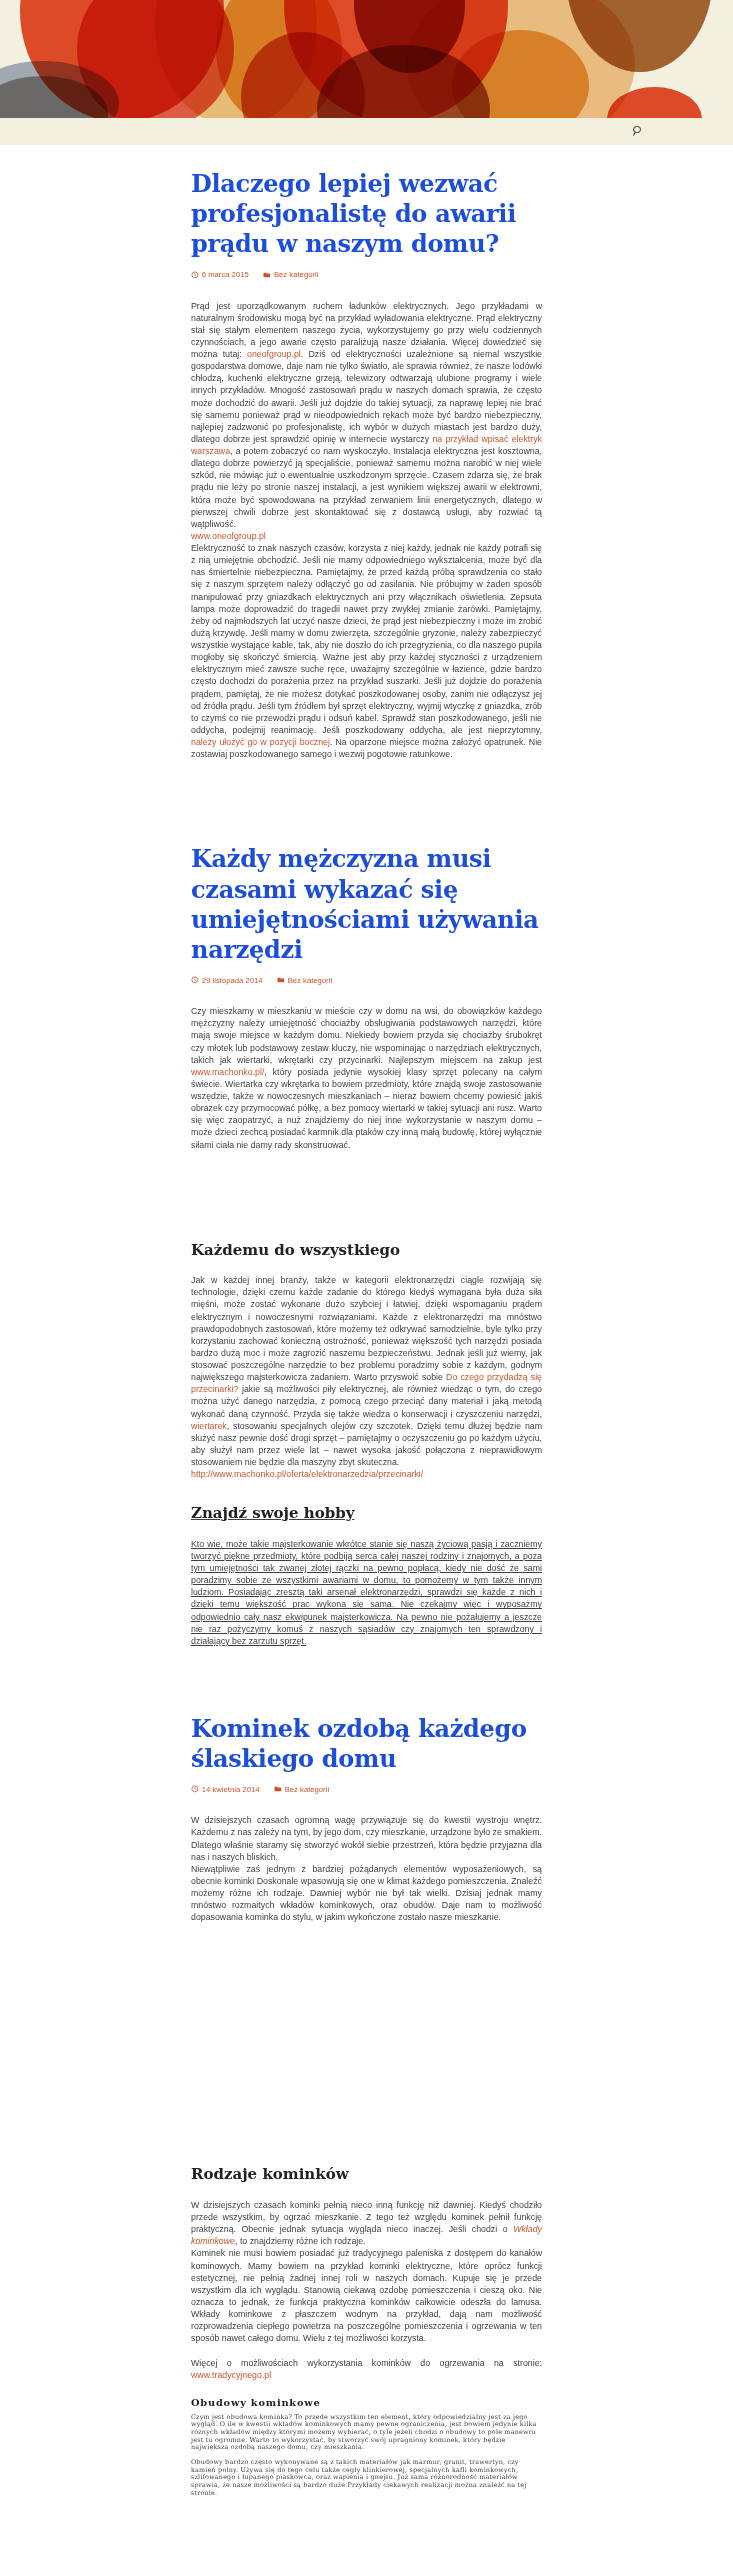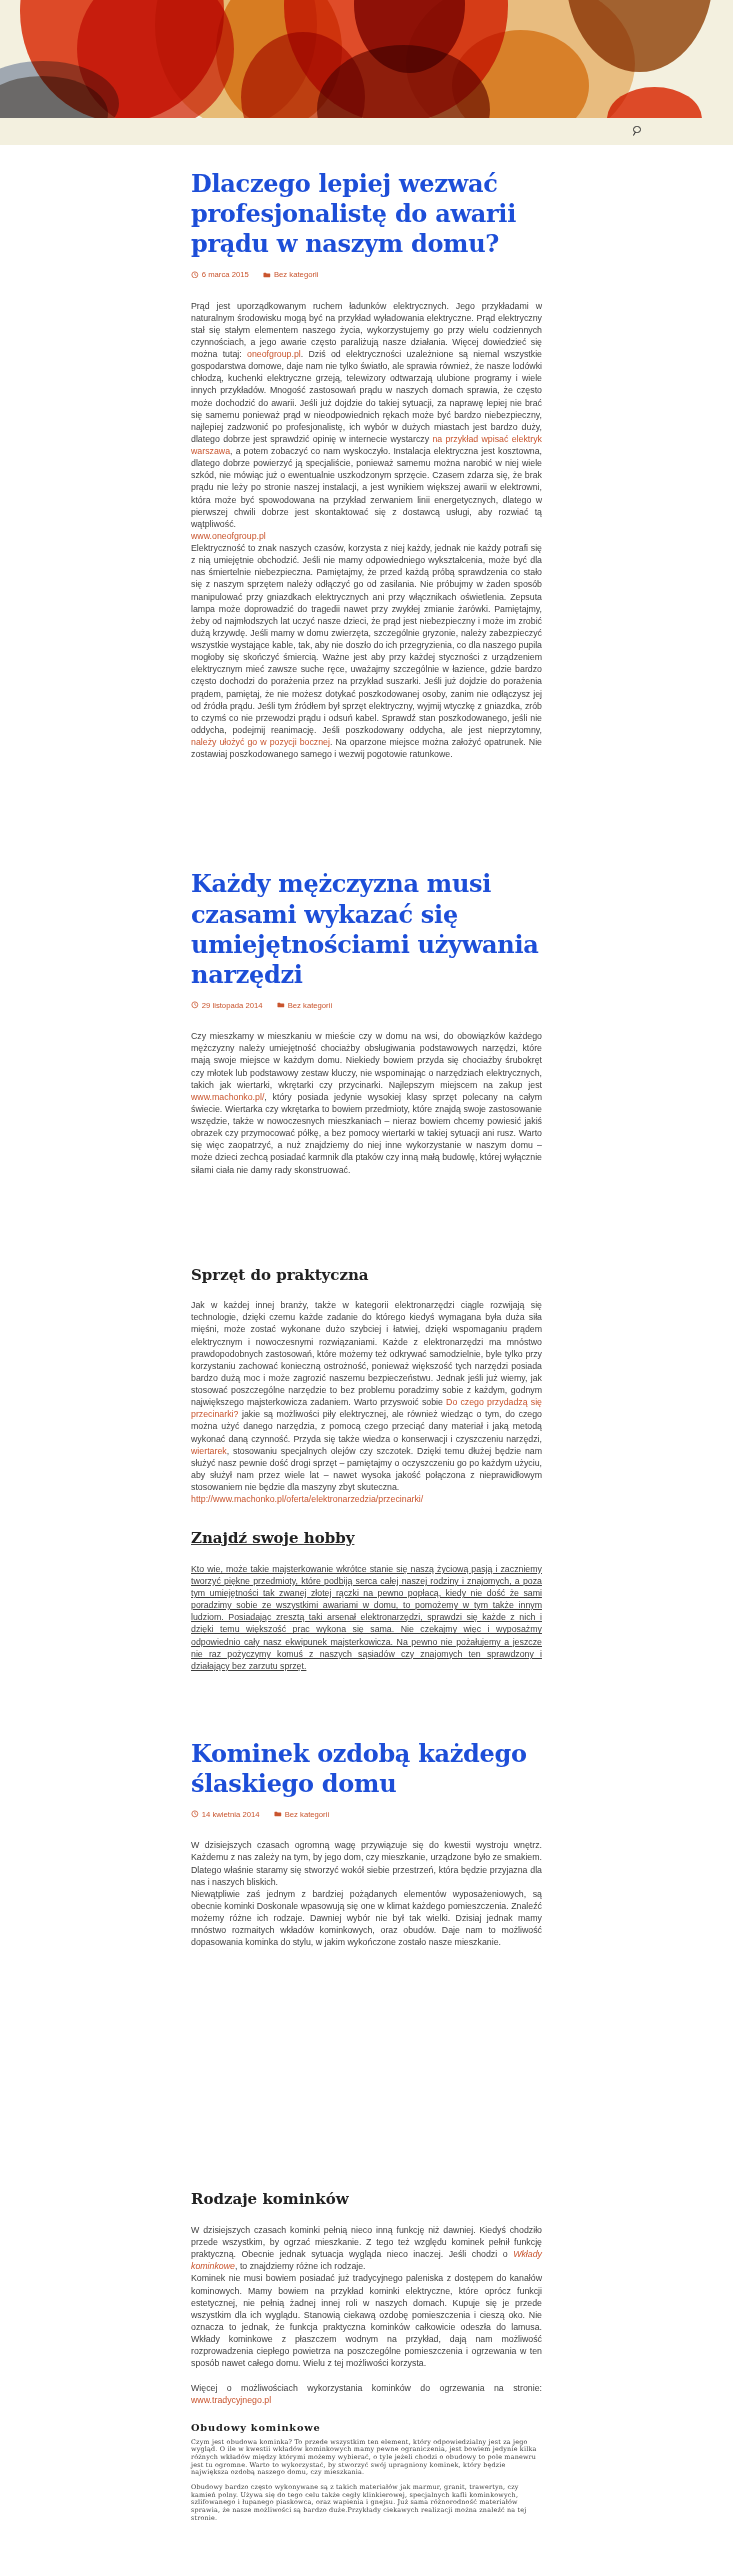--- a/index.html
+++ b/index.html
@@ -24,21 +24,21 @@
   
   .toolbar{position:relative;height:27px;background:#f3f0df;}
   .search-link{position:absolute;right:91px;top:6.7px;display:block;padding:1.5px;}
   .mag{display:block;width:5.2px;height:5.2px;border:0.8px solid #2f2f2f;border-radius:50%;position:relative;}
   .mag::after{content:"";position:absolute;left:0.5px;top:4.6px;width:0.8px;height:3.6px;
     background:#2f2f2f;transform:rotate(32deg);transform-origin:top center;}
   
   .page{width:351px;margin:0 auto;}
   .post{display:block;}
   .post-1{padding-top:24px;}
-  .post-2{margin-top:109px;}
+  .post-2{margin-top:84px;}
   .post-3{margin-top:67px;}
   .post-title{font-family:"DejaVu Serif",serif;font-weight:700;font-size:24px;
     line-height:1.26;letter-spacing:-0.3px;color:#1d4ed8;margin:0;}
   .meta{margin-top:10.3px;font-size:7.7px;color:#c9552e;display:flex;gap:14.4px;align-items:center;}
   .meta-item{display:flex;align-items:center;gap:3.1px;}
   .meta .icon{width:7.7px;height:7.7px;color:#c9552e;flex:0 0 auto;}
   .meta-link{color:#c9552e;text-decoration:none;}
   .sec{display:block;}
   .post .sec-0{margin-top:20.6px;}
   .post-2 .sec-1{margin-top:90px;}
@@ -122,21 +122,21 @@
           <svg class="icon" viewBox="0 0 16 16">
             <path d="M1 4.4c0-.5.4-.9.9-.9h4.2l1.4 1.6h6.6c.5 0 .9.4.9.9v6.1c0 .5-.4.9-.9.9H1.9c-.5 0-.9-.4-.9-.9z" fill="currentColor"></path>
           </svg>
           <a href="#" class="meta-link">Bez kategorii</a>
         </span>
       </div>
       <section class="sec sec-0">
         <p class="body-p">Czy mieszkamy w mieszkaniu w mieście czy w domu na wsi, do obowiązków każdego mężczyzny należy umiejętność chociażby obsługiwania podstawowych narzędzi, które mają swoje miejsce w każdym domu. Niekiedy bowiem przyda się chociażby śrubokręt czy młotek lub podstawowy zestaw kluczy, nie wspominając o narzędziach elektrycznych, takich jak wiertarki, wkrętarki czy przycinarki. Najlepszym miejscem na zakup jest <a href="#" class="lnk">www.machonko.pl/</a>, który posiada jedynie wysokiej klasy sprzęt polecany na całym świecie. Wiertarka czy wkrętarka to bowiem przedmioty, które znajdą swoje zastosowanie wszędzie, także w nowoczesnych mieszkaniach – nieraz bowiem chcemy powiesić jakiś obrazek czy przymocować półkę, a bez pomocy wiertarki w takiej sytuacji ani rusz. Warto się więc zaopatrzyć, a nuż znajdziemy do niej inne wykorzystanie w naszym domu – może dzieci zechcą posiadać karmnik dla ptaków czy inną małą budowlę, której wyłącznie siłami ciała nie damy rady skonstruować.</p>
       </section>
       <section class="sec sec-1">
-        <h2 class="section-heading">Sprzęt do praktyczna</h2>
+        <h2 class="section-heading">Każdemu do wszystkiego</h2>
         <p class="body-p">Jak w każdej innej branży, także w kategorii elektronarzędzi ciągle rozwijają się technologie, dzięki czemu każde zadanie do którego kiedyś wymagana była duża siła mięśni, może zostać wykonane dużo szybciej i łatwiej, dzięki wspomaganiu prądem elektrycznym i nowoczesnymi rozwiązaniami. Każde z elektronarzędzi ma mnóstwo prawdopodobnych zastosowań, które możemy też odkrywać samodzielnie, byle tylko przy korzystaniu zachować konieczną ostrożność, ponieważ większość tych narzędzi posiada bardzo dużą moc i może zagrozić naszemu bezpieczeństwu. Jednak jeśli już wiemy, jak stosować poszczególne narzędzie to bez problemu poradzimy sobie z każdym, godnym największego majsterkowicza zadaniem. Warto przyswoić sobie <a href="#" class="lnk">Do czego przydadzą się przecinarki?</a> jakie są możliwości piły elektrycznej, ale również wiedząc o tym, do czego można użyć danego narzędzia, z pomocą czego przeciąć dany materiał i jaką metodą wykonać daną czynność. Przyda się także wiedza o konserwacji i czyszczeniu narzędzi, <a href="#" class="lnk">wiertarek</a>, stosowaniu specjalnych olejów czy szczotek. Dzięki temu dłużej będzie nam służyć nasz pewnie dość drogi sprzęt – pamiętajmy o oczyszczeniu go po każdym użyciu, aby służył nam przez wiele lat – nawet wysoka jakość połączona z nieprawidłowym stosowaniem nie będzie dla maszyny zbyt skuteczna.</p>
         <p class="body-p"><a href="#" class="lnk">http://www.machonko.pl/oferta/elektronarzedzia/przecinarki/</a></p>
       </section>
       <section class="sec sec-2">
         <h2 class="section-heading">Znajdź swoje hobby</h2>
         <p class="body-p">Kto wie, może takie majsterkowanie wkrótce stanie się naszą życiową pasją i zaczniemy tworzyć piękne przedmioty, które podbiją serca całej naszej rodziny i znajomych, a poza tym umiejętności tak zwanej złotej rączki na pewno popłacą, kiedy nie dość że sami poradzimy sobie ze wszystkimi awariami w domu, to pomożemy w tym także innym ludziom. Posiadając zresztą taki arsenał elektronarzędzi, sprawdzi się każde z nich i dzięki temu większość prac wykona się sama. Nie czekajmy więc i wyposażmy odpowiednio cały nasz ekwipunek majsterkowicza. Na pewno nie pożałujemy a jeszcze nie raz pożyczymy komuś z naszych sąsiadów czy znajomych ten sprawdzony i działający bez zarzutu sprzęt.</p>
       </section>
     </article>
     <article class="post post-3">
       <h1 class="post-title">Kominek ozdobą każdego ślaskiego domu</h1>

